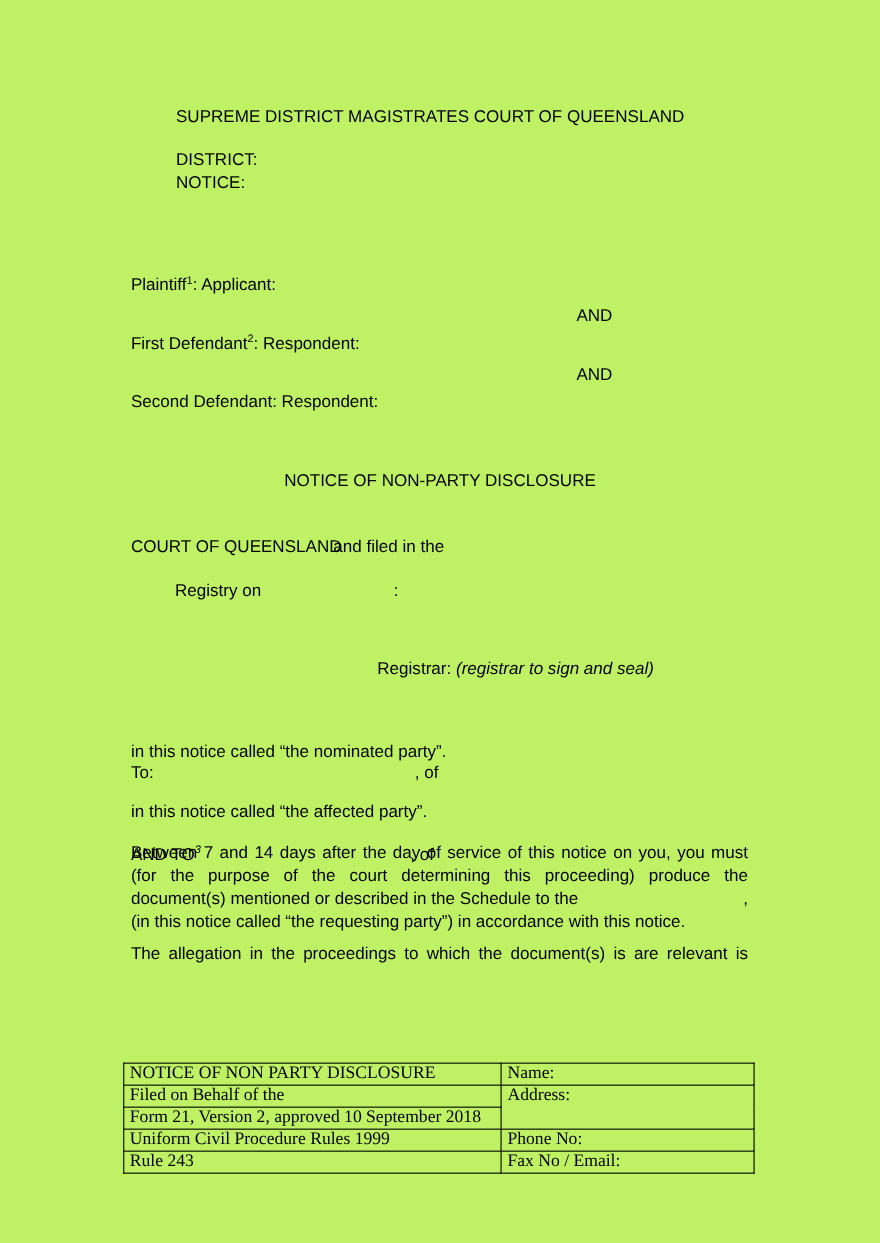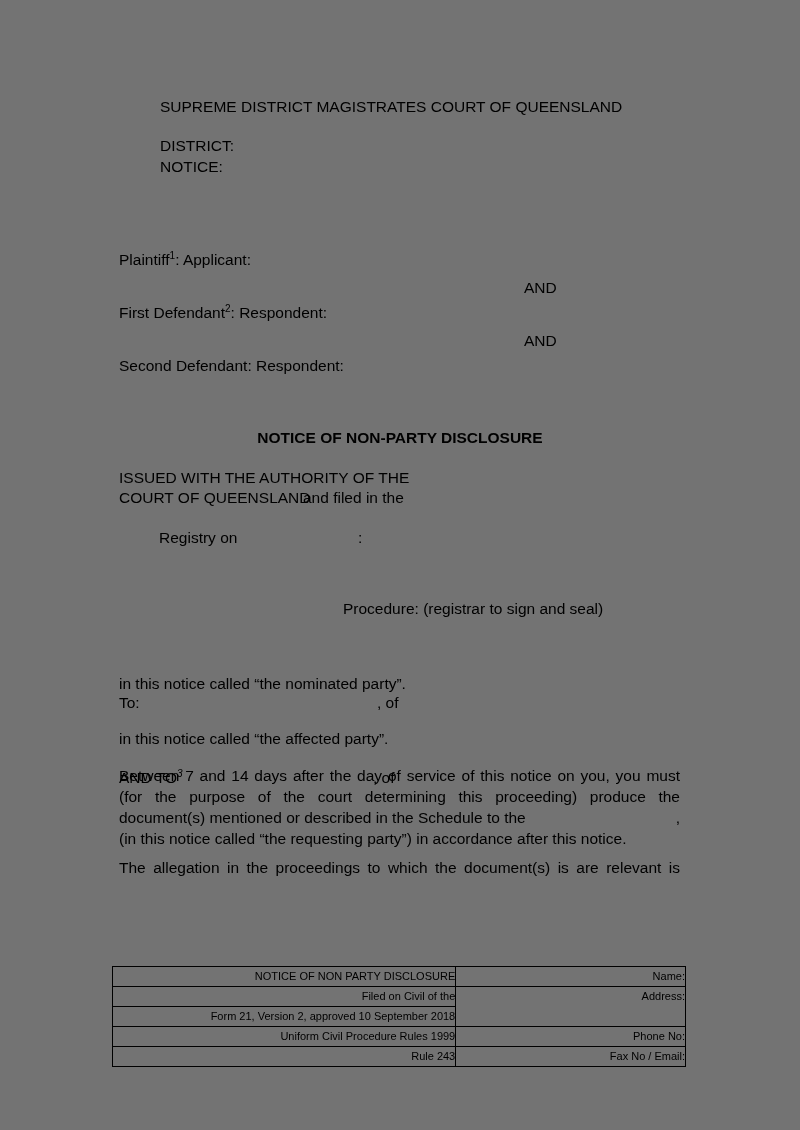--- a/index.html
+++ b/index.html
@@ -4,46 +4,46 @@
 <style>
   html, body {
     margin: 0;
     padding: 0;
     background: #ffffff;
   }
   .page {
     position: relative;
     width: 800px;
     height: 1130px;
-    background: #737373;
+    background: #bef264;
     font-family: "Liberation Sans", sans-serif;
     font-size: 15.5px;
     color: #000000;
     overflow: hidden;
   }
   .abs { position: absolute; white-space: nowrap; line-height: 20px; }
   .center-title {
     position: absolute;
     left: 0;
     width: 800px;
     text-align: center;
-    font-weight: bold;
+    font-weight: normal;
   }
   sup.plain {
     font-size: 10px;
     line-height: 0;
     vertical-align: super;
   }
   sup.ital {
     font-size: 10px;
     line-height: 0;
     vertical-align: super;
     font-style: italic;
   }
-  .italic { }
+  .italic { font-style: italic; }
   .para {
     position: absolute;
     left: 119px;
     width: 561px;
   }
   .jline {
     text-align: justify;
     text-align-last: justify;
     line-height: 21px;
     white-space: normal;
@@ -58,23 +58,22 @@
     line-height: 21px;
   }
   .rel { position: relative; }
   .slot { position: absolute; top: 0; }
   table.footer {
     position: absolute;
     left: 112px;
     top: 966px;
     width: 574px;
     border-collapse: collapse;
-    font-family: Liberation Sans, sans-serif;
-    font-size: 11px;
-    text-align: right;
+    font-family: Liberation Serif, serif;
+    font-size: 16px;
   }
   table.footer td {
     border: 1px solid #000000;
     padding: 0 0 0 5px;
     height: 19px;
     line-height: 18px;
     vertical-align: top;
   }
   td.colL { width: 345px; }
   td.colR { width: 229px; }
@@ -94,32 +93,31 @@
   <div class="abs" style="left:524px; top:278px;">AND</div>
 
   <div class="abs" style="left:119px; top:303px;"><span>First Defendant</span><sup class="plain">2</sup><span>: Respondent:</span></div>
 
   <div class="abs" style="left:524px; top:331px;">AND</div>
 
   <div class="abs" style="left:119px; top:356px;">Second Defendant: Respondent:</div>
 
   <div class="center-title" style="top:429px;">NOTICE OF NON-PARTY DISCLOSURE</div>
 
-  <div class="abs" style="left:119px; top:468px;">ISSUED WITH THE AUTHORITY OF THE</div>
   <div class="abs rel" style="left:119px; top:488px; width:561px;">
     <span>COURT OF QUEENSLAND</span>
     <span class="slot" style="left:184px;">and filed in the</span>
   </div>
   <div class="abs rel" style="left:119px; top:508px; width:561px;margin-left:40px;">
     <span>Registry on</span>
     <span class="slot" style="left:199px;">:</span>
   </div>
 
   <div class="abs" style="left:343px; top:599px;">
-    <span>Procedure:</span>
+    <span>Registrar:</span>
     <span class="italic">(registrar to sign and seal)</span>
   </div>
 
   <div class="abs rel" style="left:119px; top:653px; width:561px;">
     <span>To:</span>
     <span class="slot" style="left:258px;">, of</span>
   </div>
   <div class="abs" style="left:119px; top:674px;">in this notice called “the nominated party”.</div>
 
   <div class="abs rel" style="left:119px; top:708px; width:561px;">
@@ -128,35 +126,35 @@
   </div>
   <div class="abs" style="left:119px; top:729px;">in this notice called “the affected party”.</div>
 
   <div class="para" style="top:765px;">
     <div class="jline">Between 7 and 14 days after the day of service of this notice on you, you must</div>
     <div class="jline">(for the purpose of the court determining this proceeding) produce the</div>
     <div class="gapline">
       <span>document(s) mentioned or described in the Schedule to the</span>
       <span>,</span>
     </div>
-    <div class="lline">(in this notice called “the requesting party”) in accordance after this notice.</div>
+    <div class="lline">(in this notice called “the requesting party”) in accordance with this notice.</div>
   </div>
 
   <div class="para" style="top:857px;">
     <div class="jline">The allegation in the proceedings to which the document(s) is are relevant is</div>
   </div>
 
   <table class="footer">
     <tbody>
       <tr>
         <td class="colL">NOTICE OF NON PARTY DISCLOSURE</td>
         <td class="colR">Name:</td>
       </tr>
       <tr>
-        <td class="colL">Filed on Civil of the</td>
+        <td class="colL">Filed on Behalf of the</td>
         <td class="colR" rowspan="2">Address:</td>
       </tr>
       <tr>
         <td class="colL">Form 21, Version 2, approved 10 September 2018</td>
       </tr>
       <tr>
         <td class="colL">Uniform Civil Procedure Rules 1999</td>
         <td class="colR">Phone No:</td>
       </tr>
       <tr>

